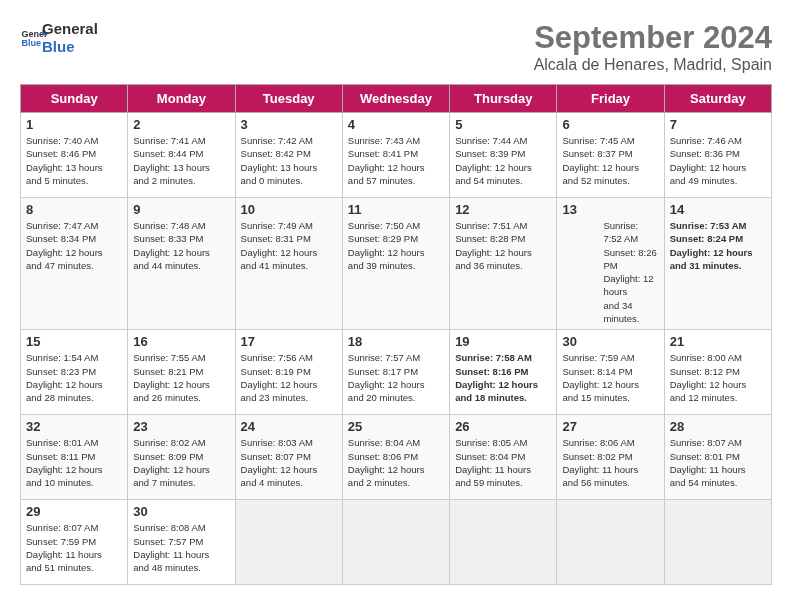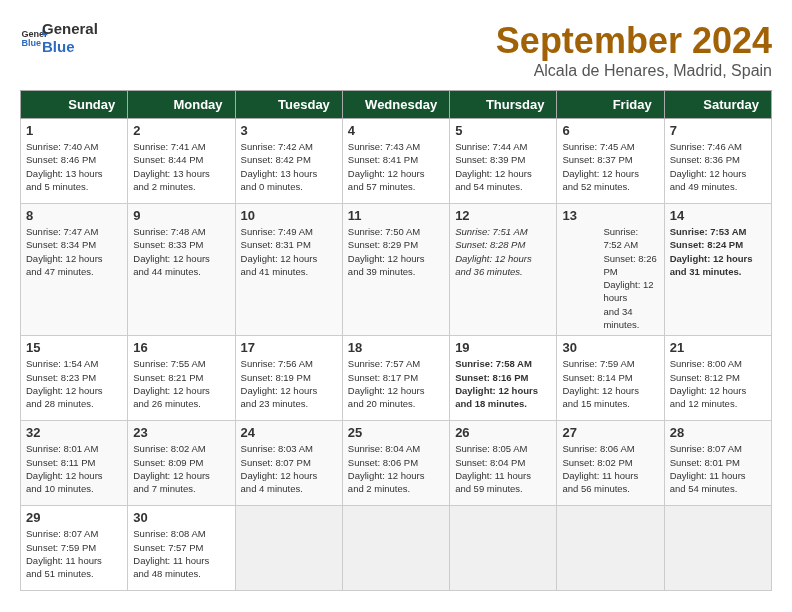--- a/index.html
+++ b/index.html
@@ -22,40 +22,40 @@
       gap: 4px;
     }
     .logo-icon {
       width: 28px;
       height: 28px;
     }
     .title-section {
       text-align: right;
     }
     .calendar-title {
-      font-size: 36px;
+      font-size: 31px;
       font-weight: bold;
-      color: #a16207;
+      color: #737373;
     }
     .subtitle {
       font-size: 16px;
       color: #555;
     }
     table {
       width: 100%;
       border-collapse: collapse;
       table-layout: fixed;
     }
     thead tr th {
-      background-color: #14532d;
+      background-color: #be185d;
       color: #fff;
       font-size: 13px;
       font-weight: bold;
       padding: 6px 12px;
-      text-align: right;
+      text-align: center;
       border: 1px solid #aaa;
     }
     tbody tr td {
       border: 1px solid #ccc;
       vertical-align: top;
       padding: 4px 5px;
       font-size: 10px;
       color: #333;
       background: #fff;
       height: 85px;
@@ -188,21 +188,21 @@
         </td>
         <td>
           <span class="day-num">11</span>
           <div class="day-info" style="white-space: pre-line;">Sunrise: 7:50 AM
 Sunset: 8:29 PM
 Daylight: 12 hours
 and 39 minutes.</div>
         </td>
         <td>
           <span class="day-num">12</span>
-          <div class="day-info" style="white-space: pre-line; font-style: italic;">Sunrise: 7:51 AM
+          <div class="day-info" style="white-space: pre-line;">Sunrise: 7:51 AM
 Sunset: 8:28 PM
 Daylight: 12 hours
 and 36 minutes.</div>
         </td>
         <td>
           <span class="day-num">13</span>
           <div class="day-info" style="white-space: pre-line; margin-left: 41px;">Sunrise: 7:52 AM
 Sunset: 8:26 PM
 Daylight: 12 hours
 and 34 minutes.</div>

